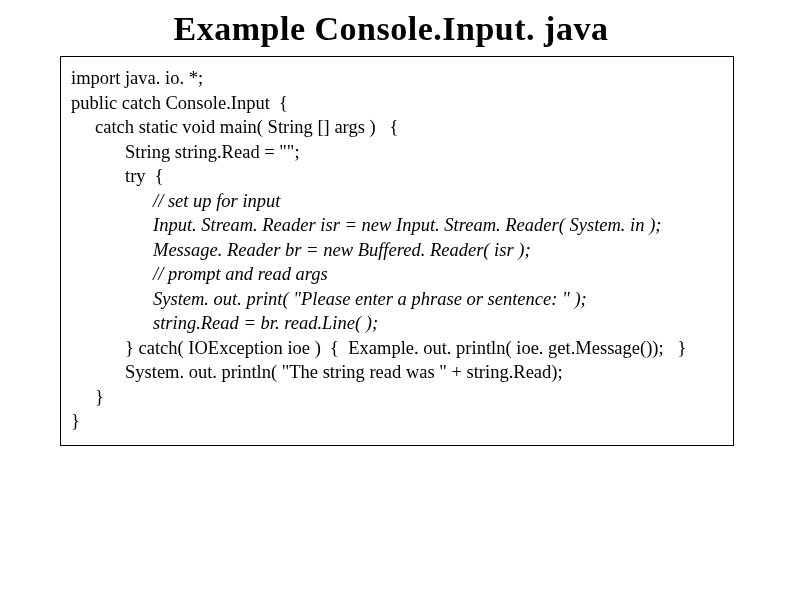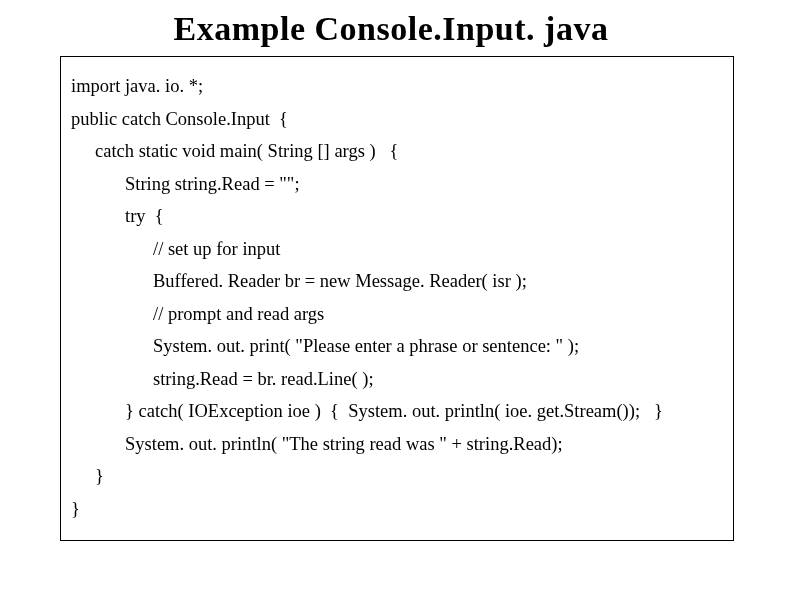--- a/index.html
+++ b/index.html
@@ -28,41 +28,42 @@
   }
   .code-box {
     margin: 0 48px 0 60px;
     border: 1px solid #000;
     padding: 6px 10px 8px 10px;
     box-sizing: border-box;
     font-size: 18.5px;
     line-height: 1.0;
   }
   .code-line {
-    margin: 14px 0;
+    margin: 6px 0;
     white-space: pre-wrap;
   }
   .indent-1 { padding-left: 24px; }
   .indent-2 { padding-left: 54px; }
-  .indent-3 { padding-left: 82px; }
+  .indent-3 { padding-left: 82px; font-style: italic; }
 </style>
 </head>
 <body>
 
 <div class="slide">
   <h1 class="title">Example Console.Input. java</h1>
   <div class="code-box">
     <div class="code-line">import java. io. *;</div>
     <div class="code-line">public catch Console.Input  {</div>
     <div class="code-line indent-1">catch static void main( String [] args )   {</div>
     <div class="code-line indent-2">String string.Read = "";</div>
     <div class="code-line indent-2">try  {</div>
     <div class="code-line indent-3">// set up for input</div>
-    <div class="code-line indent-3">Buffered. Reader br = new Message. Reader( isr );</div>
+    <div class="code-line indent-3">Input. Stream. Reader isr = new Input. Stream. Reader( System. in );</div>
+    <div class="code-line indent-3">Message. Reader br = new Buffered. Reader( isr );</div>
     <div class="code-line indent-3">// prompt and read args</div>
     <div class="code-line indent-3">System. out. print( "Please enter a phrase or sentence: " );</div>
     <div class="code-line indent-3">string.Read = br. read.Line( );</div>
-    <div class="code-line indent-2">} catch( IOException ioe )  {  System. out. println( ioe. get.Stream());   }</div>
+    <div class="code-line indent-2">} catch( IOException ioe )  {  Example. out. println( ioe. get.Message());   }</div>
     <div class="code-line indent-2">System. out. println( "The string read was " + string.Read);</div>
     <div class="code-line indent-1">}</div>
     <div class="code-line">}</div>
   </div>
 </div>
 
 </body></html>

